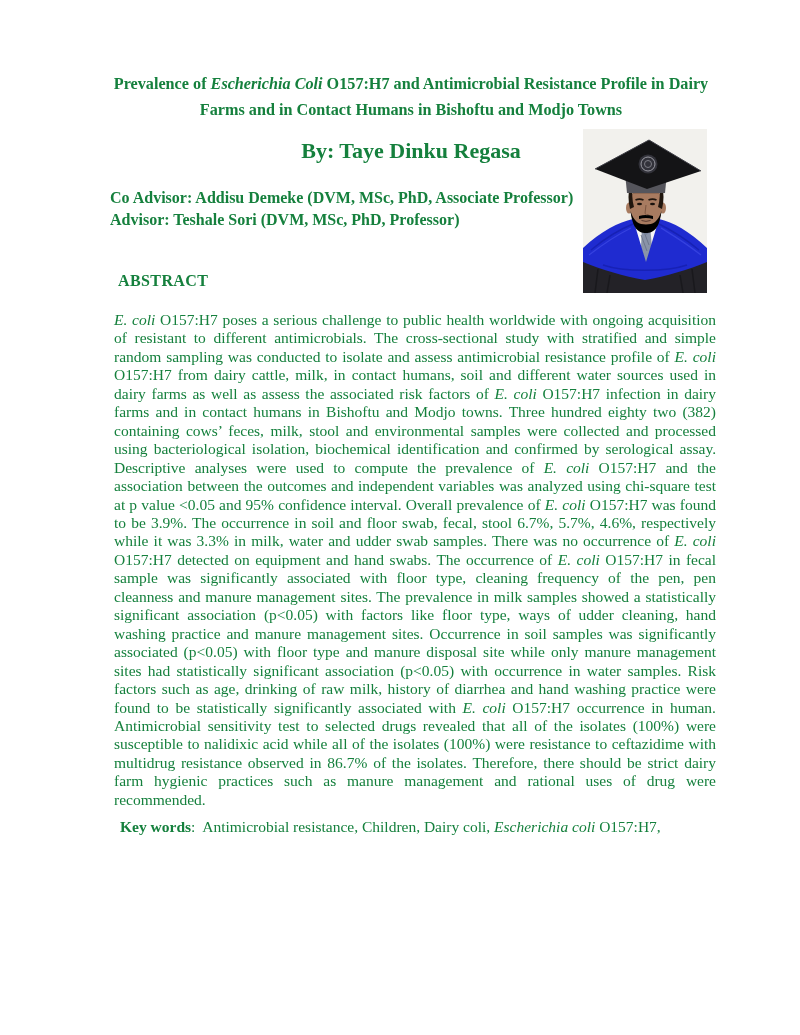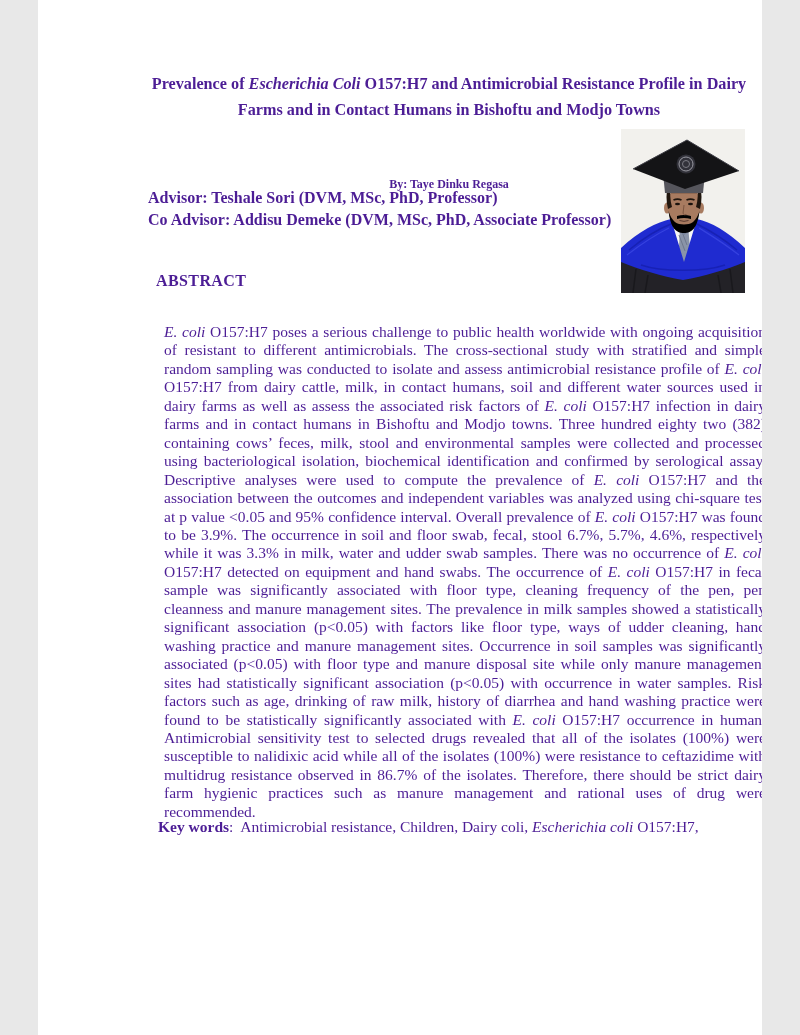--- a/index.html
+++ b/index.html
@@ -1,70 +1,70 @@
 <!DOCTYPE html>
 <html><head>
 <meta charset="utf-8">
 <style>
   html,body{margin:0;padding:0;background:#e8e8e8;}
   .page{
     position:relative;
-    width:724px;height:1035px;
+    width:800px;height:1035px;
     background:#ffffff;
     font-family:"Liberation Serif","DejaVu Serif",serif;
-    color:#4c1d95;
+    color:#15803d;
     overflow:hidden;
     margin:0 auto;
   }
   .title{
     position:absolute;left:110px;top:71px;width:602px;
     margin:0;text-align:center;
     font-size:16.2px;font-weight:bold;line-height:26px;
   }
   .byline{
     position:absolute;left:110px;top:138px;width:602px;
-    text-align:center;font-size:12px;font-weight:bold;margin-top:39px;
+    text-align:center;font-size:22px;font-weight:bold;
   }
   .advisors{
     position:absolute;left:110px;top:187px;width:480px;
     font-size:16px;font-weight:bold;line-height:22px;
   }
   .photo{
     position:absolute;left:583px;top:129px;width:124px;height:164px;
     margin:0;overflow:hidden;
   }
   .photo svg{display:block;width:124px;height:164px;}
   .abstract-heading{
     position:absolute;left:118px;top:272px;margin:0;
     font-size:16px;font-weight:bold;letter-spacing:.4px;
   }
   .abstract-body{
-    position:absolute;left:110px;top:307px;width:602px;margin:16px;
+    position:absolute;left:110px;top:307px;width:602px;margin:4px;
     font-size:15.5px;line-height:18.45px;
     text-align:justify;
   }
   .keywords{
     position:absolute;left:110px;top:818px;width:602px;margin:0;
     font-size:15.5px;line-height:18.45px;
     white-space:pre-wrap;
   }
   .kw-label{font-weight:bold;margin-left:10px;}
 </style>
 </head>
 <body>
 
 <div class="page">
 
   <h1 class="title"><span>Prevalence of </span><span style="font-style: italic;">Escherichia Coli</span><span> O157:H7 and Antimicrobial Resistance Profile in Dairy Farms and in Contact Humans in Bishoftu and Modjo Towns</span></h1>
 
   <div class="byline">By: Taye Dinku Regasa</div>
 
   <div class="advisors">
+    <div>Co Advisor: Addisu Demeke (DVM, MSc, PhD, Associate Professor)</div>
     <div>Advisor: Teshale Sori (DVM, MSc, PhD, Professor)</div>
-    <div>Co Advisor: Addisu Demeke (DVM, MSc, PhD, Associate Professor)</div>
   </div>
 
   <figure class="photo">
     <svg viewBox="0 0 124 164" xmlns="http://www.w3.org/2000/svg">
 
       <rect x="0" y="0" width="124" height="164" fill="#f2f1ed"></rect>
 
       <path d="M0,164 L0,128 C8,110 30,99 50,96 L74,96 C94,99 116,110 124,128 L124,164 Z" fill="#232227"></path>
       <path d="M12,164 L15,140 M24,164 L27,146 M100,164 L97,146 M112,164 L109,140" stroke="#17171a" stroke-width="1.5" fill="none" opacity="0.8"></path>
 

